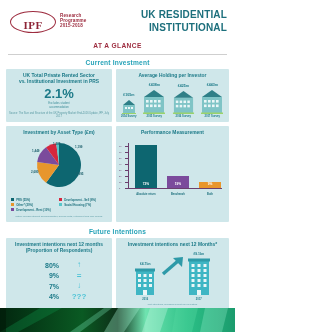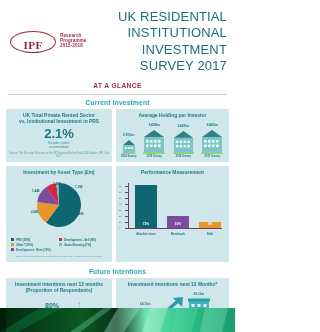--- a/index.html
+++ b/index.html
@@ -21,21 +21,21 @@
   }
   .logo .ipf{
     position:absolute;left:0;top:8px;width:46px;text-align:center;
     font-family:"Liberation Serif", serif;
     font-size:11px;font-weight:bold;letter-spacing:.5px;color:#8d2436;
   }
   .prog{margin-left:4px;line-height:1.05;}
   .prog div{font-size:4.6px;font-weight:bold;color:#9d2c3f;letter-spacing:.1px;}
   .title{
     margin-left:auto;text-align:right;max-width:120px;
-    font-size:13px;font-weight:normal;line-height:1.25;
+    font-size:10px;font-weight:bold;line-height:1.25;
     color:#1c6f7c;letter-spacing:.15px;text-transform:uppercase;
   }
   .at-a-glance{
     text-align:center;font-size:6.6px;font-weight:bold;color:#9d2c3f;
     letter-spacing:.4px;margin-top:4px;
   }
   .rule{height:1px;background:#cfcfcf;margin:5px 8px 0 8px;}
 
   
   .section-head{
@@ -124,21 +124,20 @@
     <div class="logo">
       <div class="ring"></div>
       <div class="ipf">IPF</div>
     </div>
     <div class="prog">
       <div>Research Programme</div>
       <div>2015-2018</div>
     </div>
     <div class="title">
       <div>UK RESIDENTIAL INSTITUTIONAL</div>
-      <div>INVESTMENT SURVEY 2017</div>
     </div>
   </div>
   <div class="at-a-glance">AT A GLANCE</div>
   <div class="rule"></div>
 
   <div class="section-head">Current Investment</div>
 
   <div class="row">
 
     <div class="panel" style="flex:0 0 106px;">

